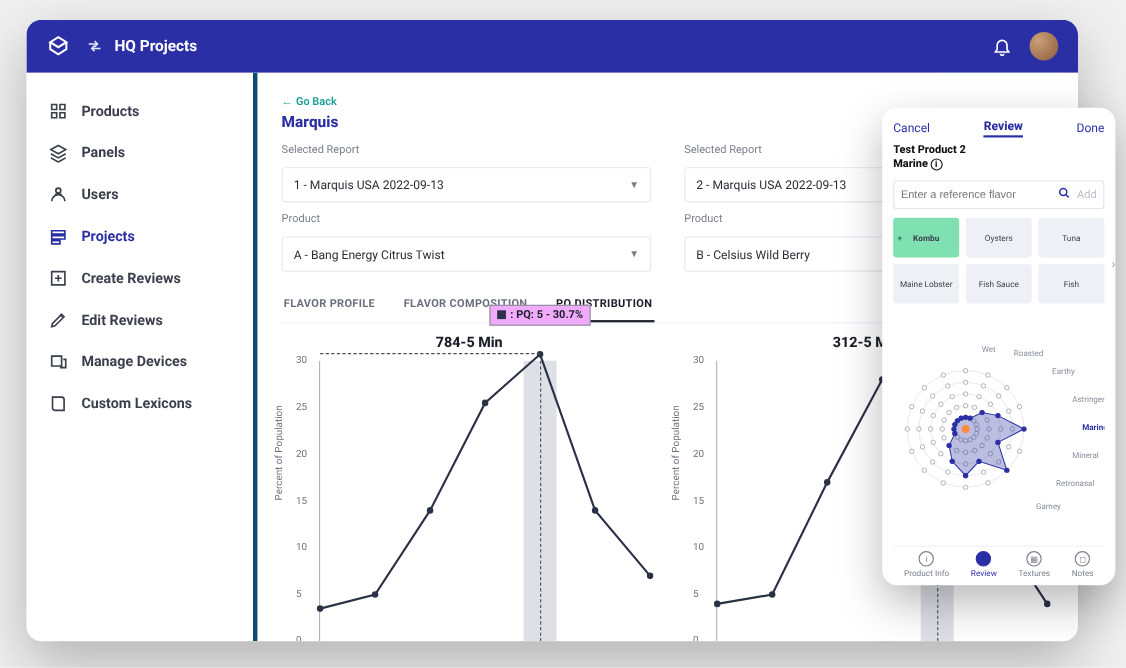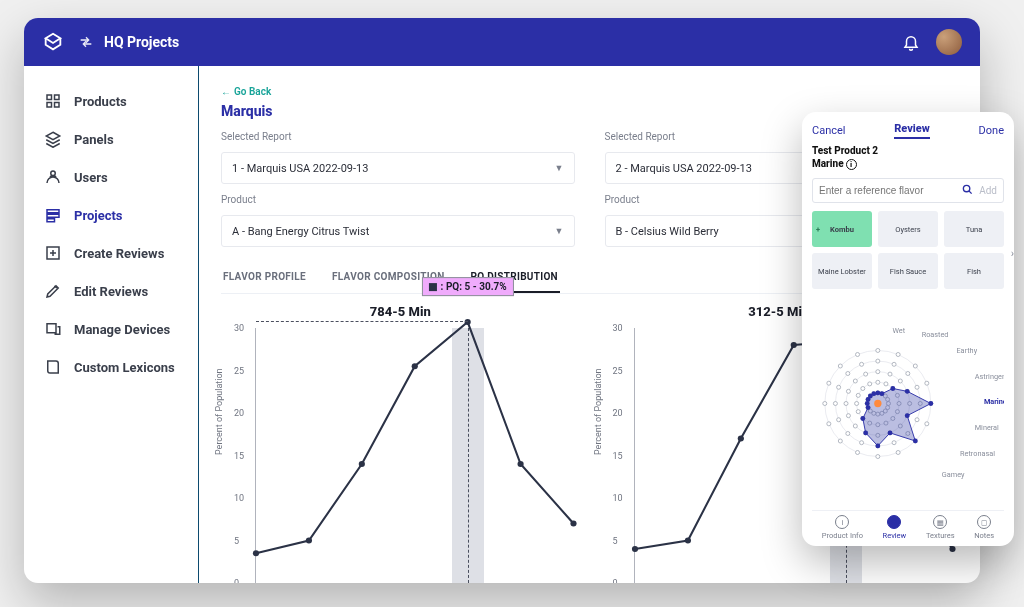--- a/index.html
+++ b/index.html
@@ -36,22 +36,22 @@
   .app-title { font-weight: 700; font-size: 14px; flex: 1; }
   .topbar-right { display: flex; align-items: center; gap: 16px; }
   .bell { width: 18px; height: 18px; color: #fff; }
   .avatar {
     width: 26px; height: 26px; border-radius: 50%;
     background: radial-gradient(circle at 30% 30%, #caa07a, #8c5b3c);
   }
   
   .body { flex: 1; display: flex; overflow: hidden; }
   .sidebar {
-    width: 175px;
-    border-right: 1px solid #0c4a6e;
+    width: 210px;
+    border-right: 4px solid #0c4a6e;
     padding: 16px 0;
   }
   .side-item {
     display: flex; align-items: center; gap: 12px;
     padding: 10px 20px;
     font-size: 13px; font-weight: 700; color: #3a3f4b;
     cursor: pointer;
   }
   .side-item.active { color: #2b2fa6; }
   .side-icon { width: 18px; height: 18px; flex: 0 0 18px; color: #3a3f4b; }
@@ -104,21 +104,21 @@
     background: #f0abfc; border: 1px solid #8c9099; font-size: 10px;
     padding: 3px 6px; font-weight: 700; color: #1a1d28; white-space: nowrap;
   }
   .tip-sq { display:inline-block; width:8px; height:8px; background:#2b3246; margin-right:4px; vertical-align:middle;}
   .vline { position:absolute; top:0; bottom:0; border-left: 1.5px dashed #4a4f5e; }
   .hline { position:absolute; left:0; border-top: 1.5px dashed #4a4f5e; }
 
   
   .phone {
     position: absolute;
-    right: 10px; top: 112px;
+    right: 10px; top: 98px;
     width: 212px; height: 434px;
     background: #fff;
     border-radius: 14px;
     box-shadow: 0 16px 40px rgba(0,0,0,.28);
     padding: 10px 10px 6px;
     display: flex; flex-direction: column;
     z-index: 50;
     font-size: 10px;
   }
   .phone-top { display: flex; justify-content: space-between; align-items: center; font-size: 11px; margin-bottom: 6px;}

